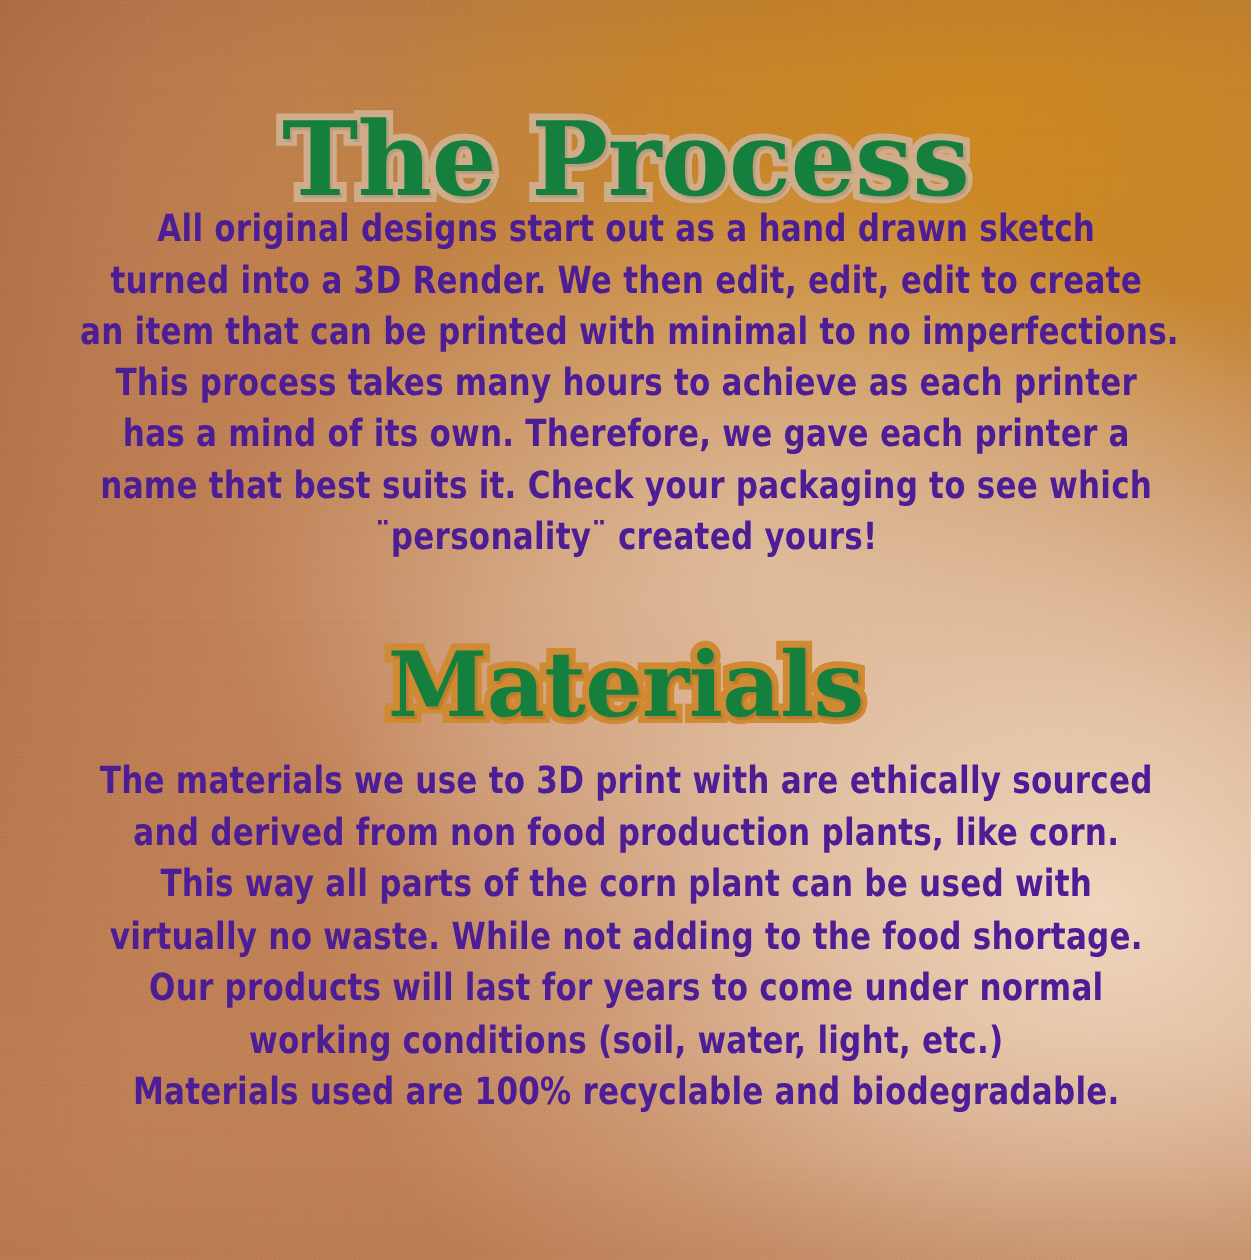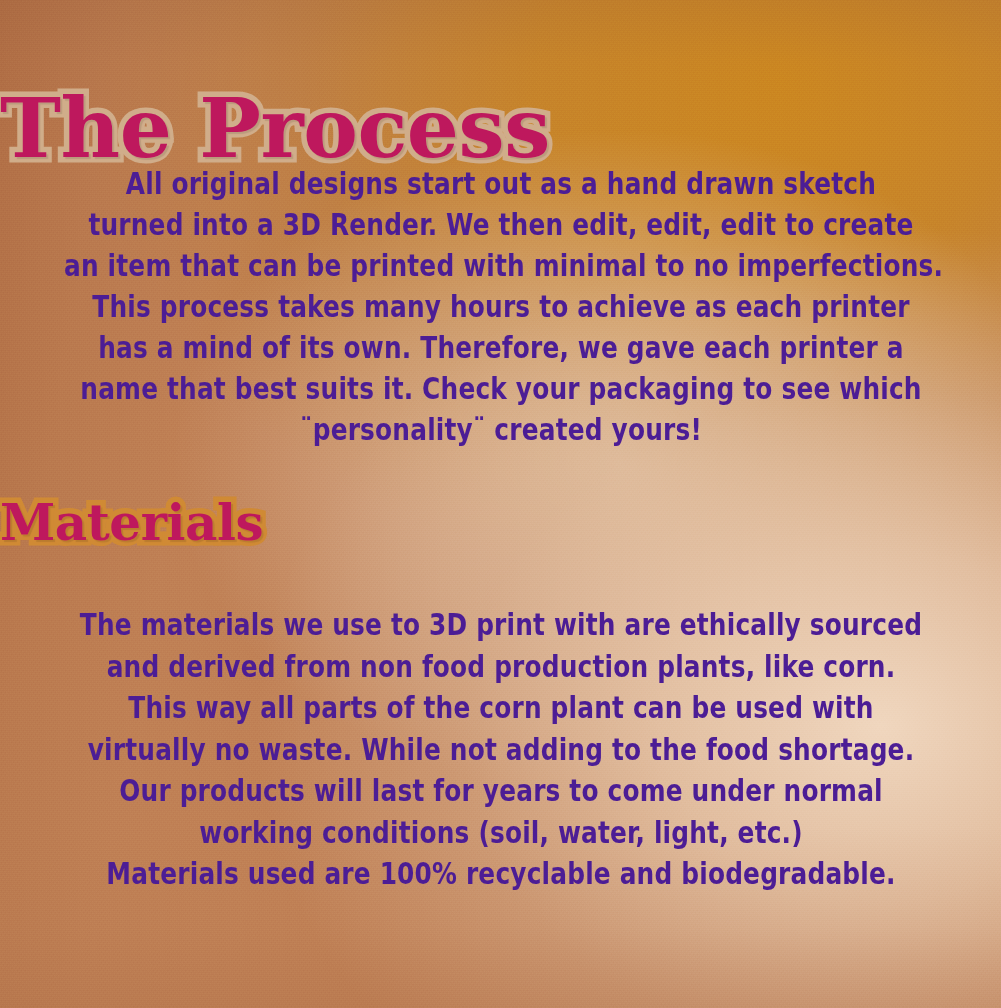--- a/index.html
+++ b/index.html
@@ -89,42 +89,42 @@
     z-index: 5;
     width: 100%;
     height: 100%;
   }
 
   
   .heading {
     position: absolute;
     left: 0;
     width: 100%;
-    text-align: left;
+    text-align: center;
     font-family: "DejaVu Serif", serif;
     font-weight: 700;
-    color: #be185d;
+    color: #15803d;
     line-height: 1;
     white-space: nowrap;
     letter-spacing: -0.5px;
   }
 
   #title-process {
     top: 32px;
     font-size: 82px;
     -webkit-text-stroke: 11px #d0ad8a;
     paint-order: stroke fill;
     text-shadow:
       0 0 0 #d0ad8a,
       2px 2px 1px rgba(0,0,0,0.10);
   }
 
   #title-materials {
     top: 464px;
-    font-size: 50px;
+    font-size: 72px;
     -webkit-text-stroke: 11px #d08a34;
     paint-order: stroke fill;
     text-shadow:
       0 0 0 #d08a34,
       2px 2px 1px rgba(0,0,0,0.10);
   }
 
   
   .body-block {
     position: absolute;

